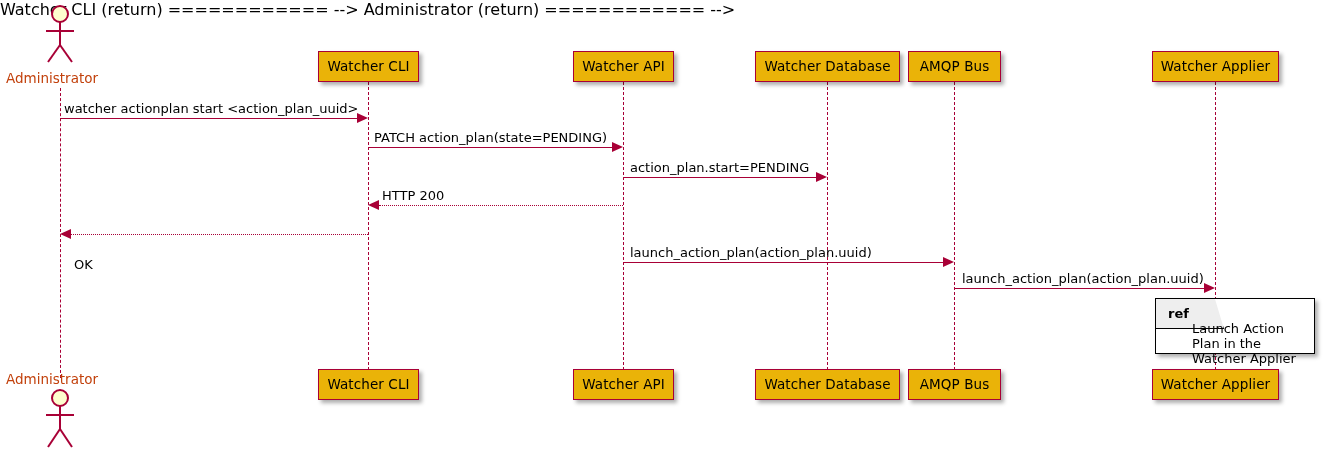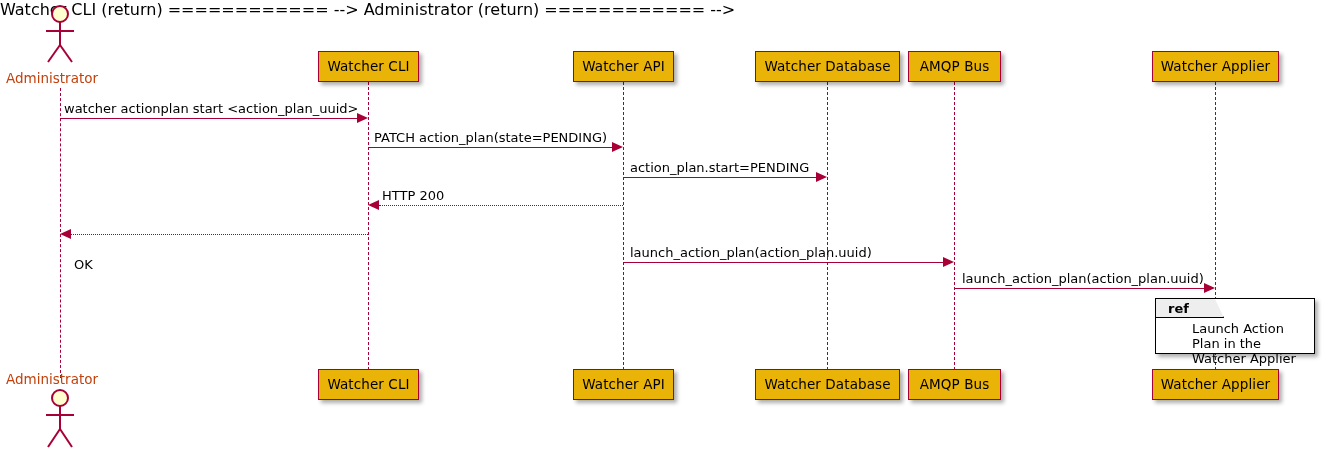--- a/index.html
+++ b/index.html
@@ -90,21 +90,21 @@
     position: absolute;
     box-sizing: border-box;
     background: #FFFFFF;
     border: 1.5px solid #000000;
     box-shadow: 3px 3px 4px rgba(0,0,0,0.32);
   }
   .ref-tab {
     position: absolute;
     left: 0;
     top: 0;
-    height: 19px;
+    height: 30px;
     box-sizing: border-box;
     background: #EEEEEE;
     border-right: 1.5px solid #000000;
     border-bottom: 1.5px solid #000000;
     display: flex;
     align-items: center;
     padding-left: 12px;
     font-size: 13px;
     font-weight: bold;
     color: #000000;

